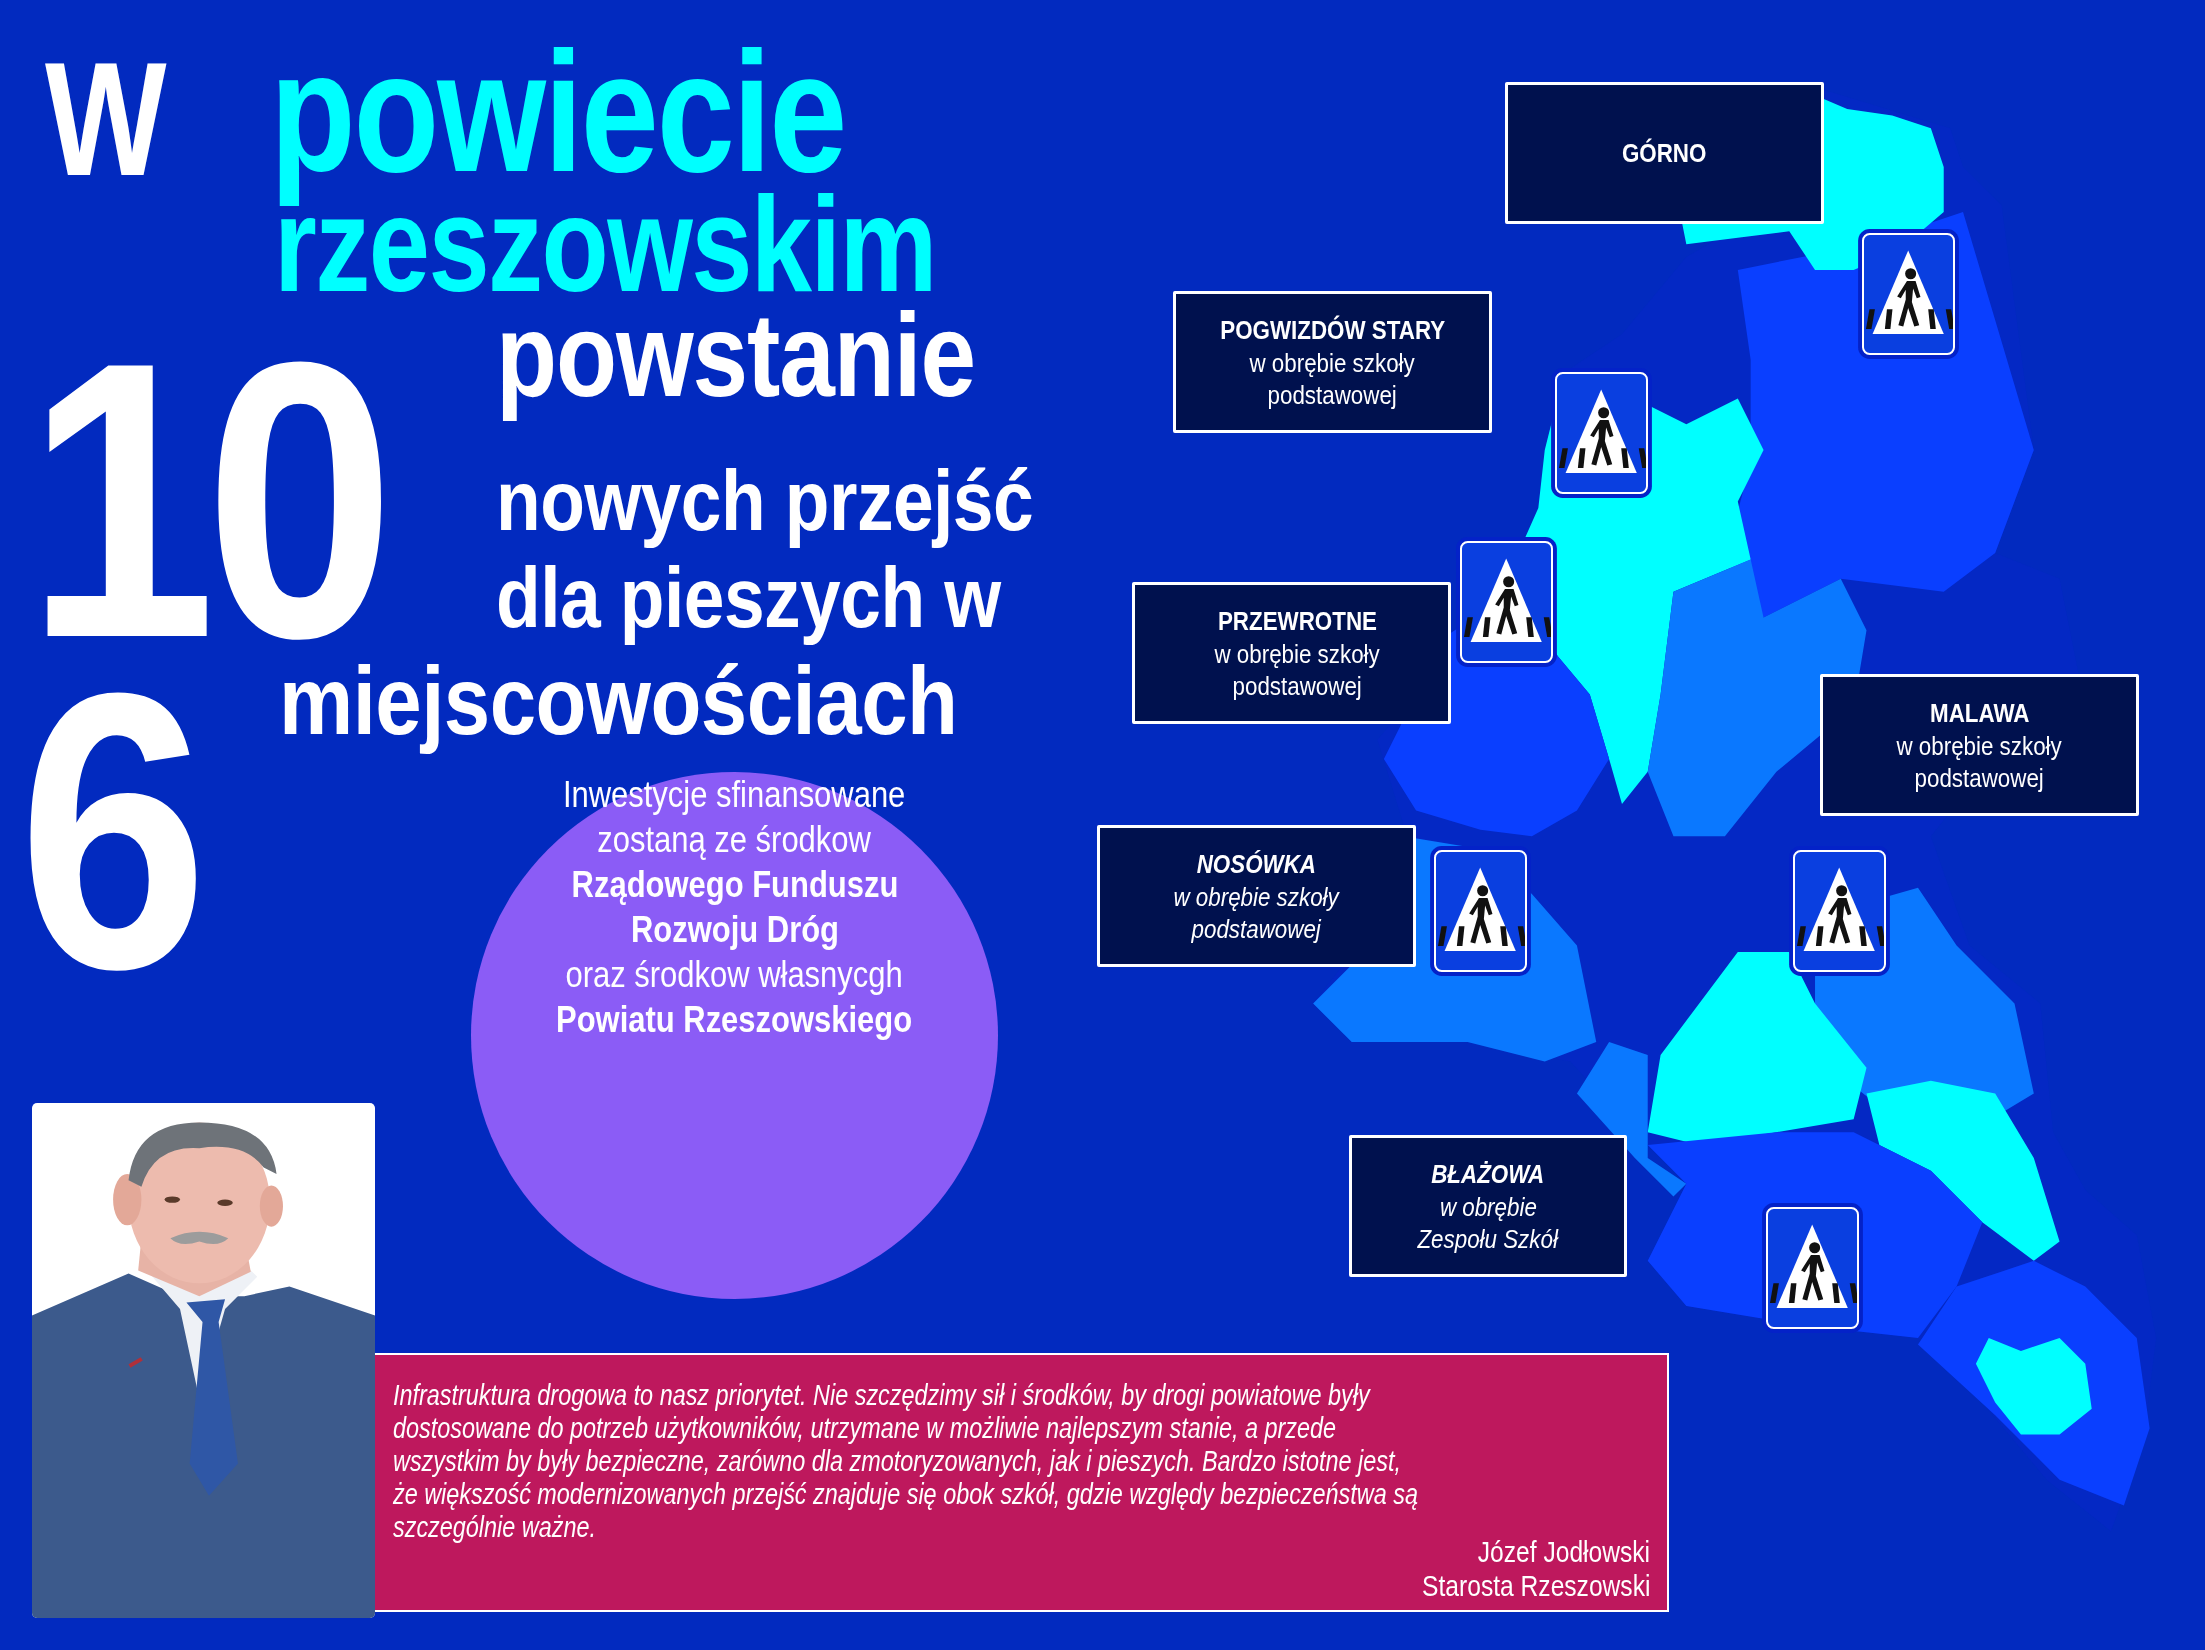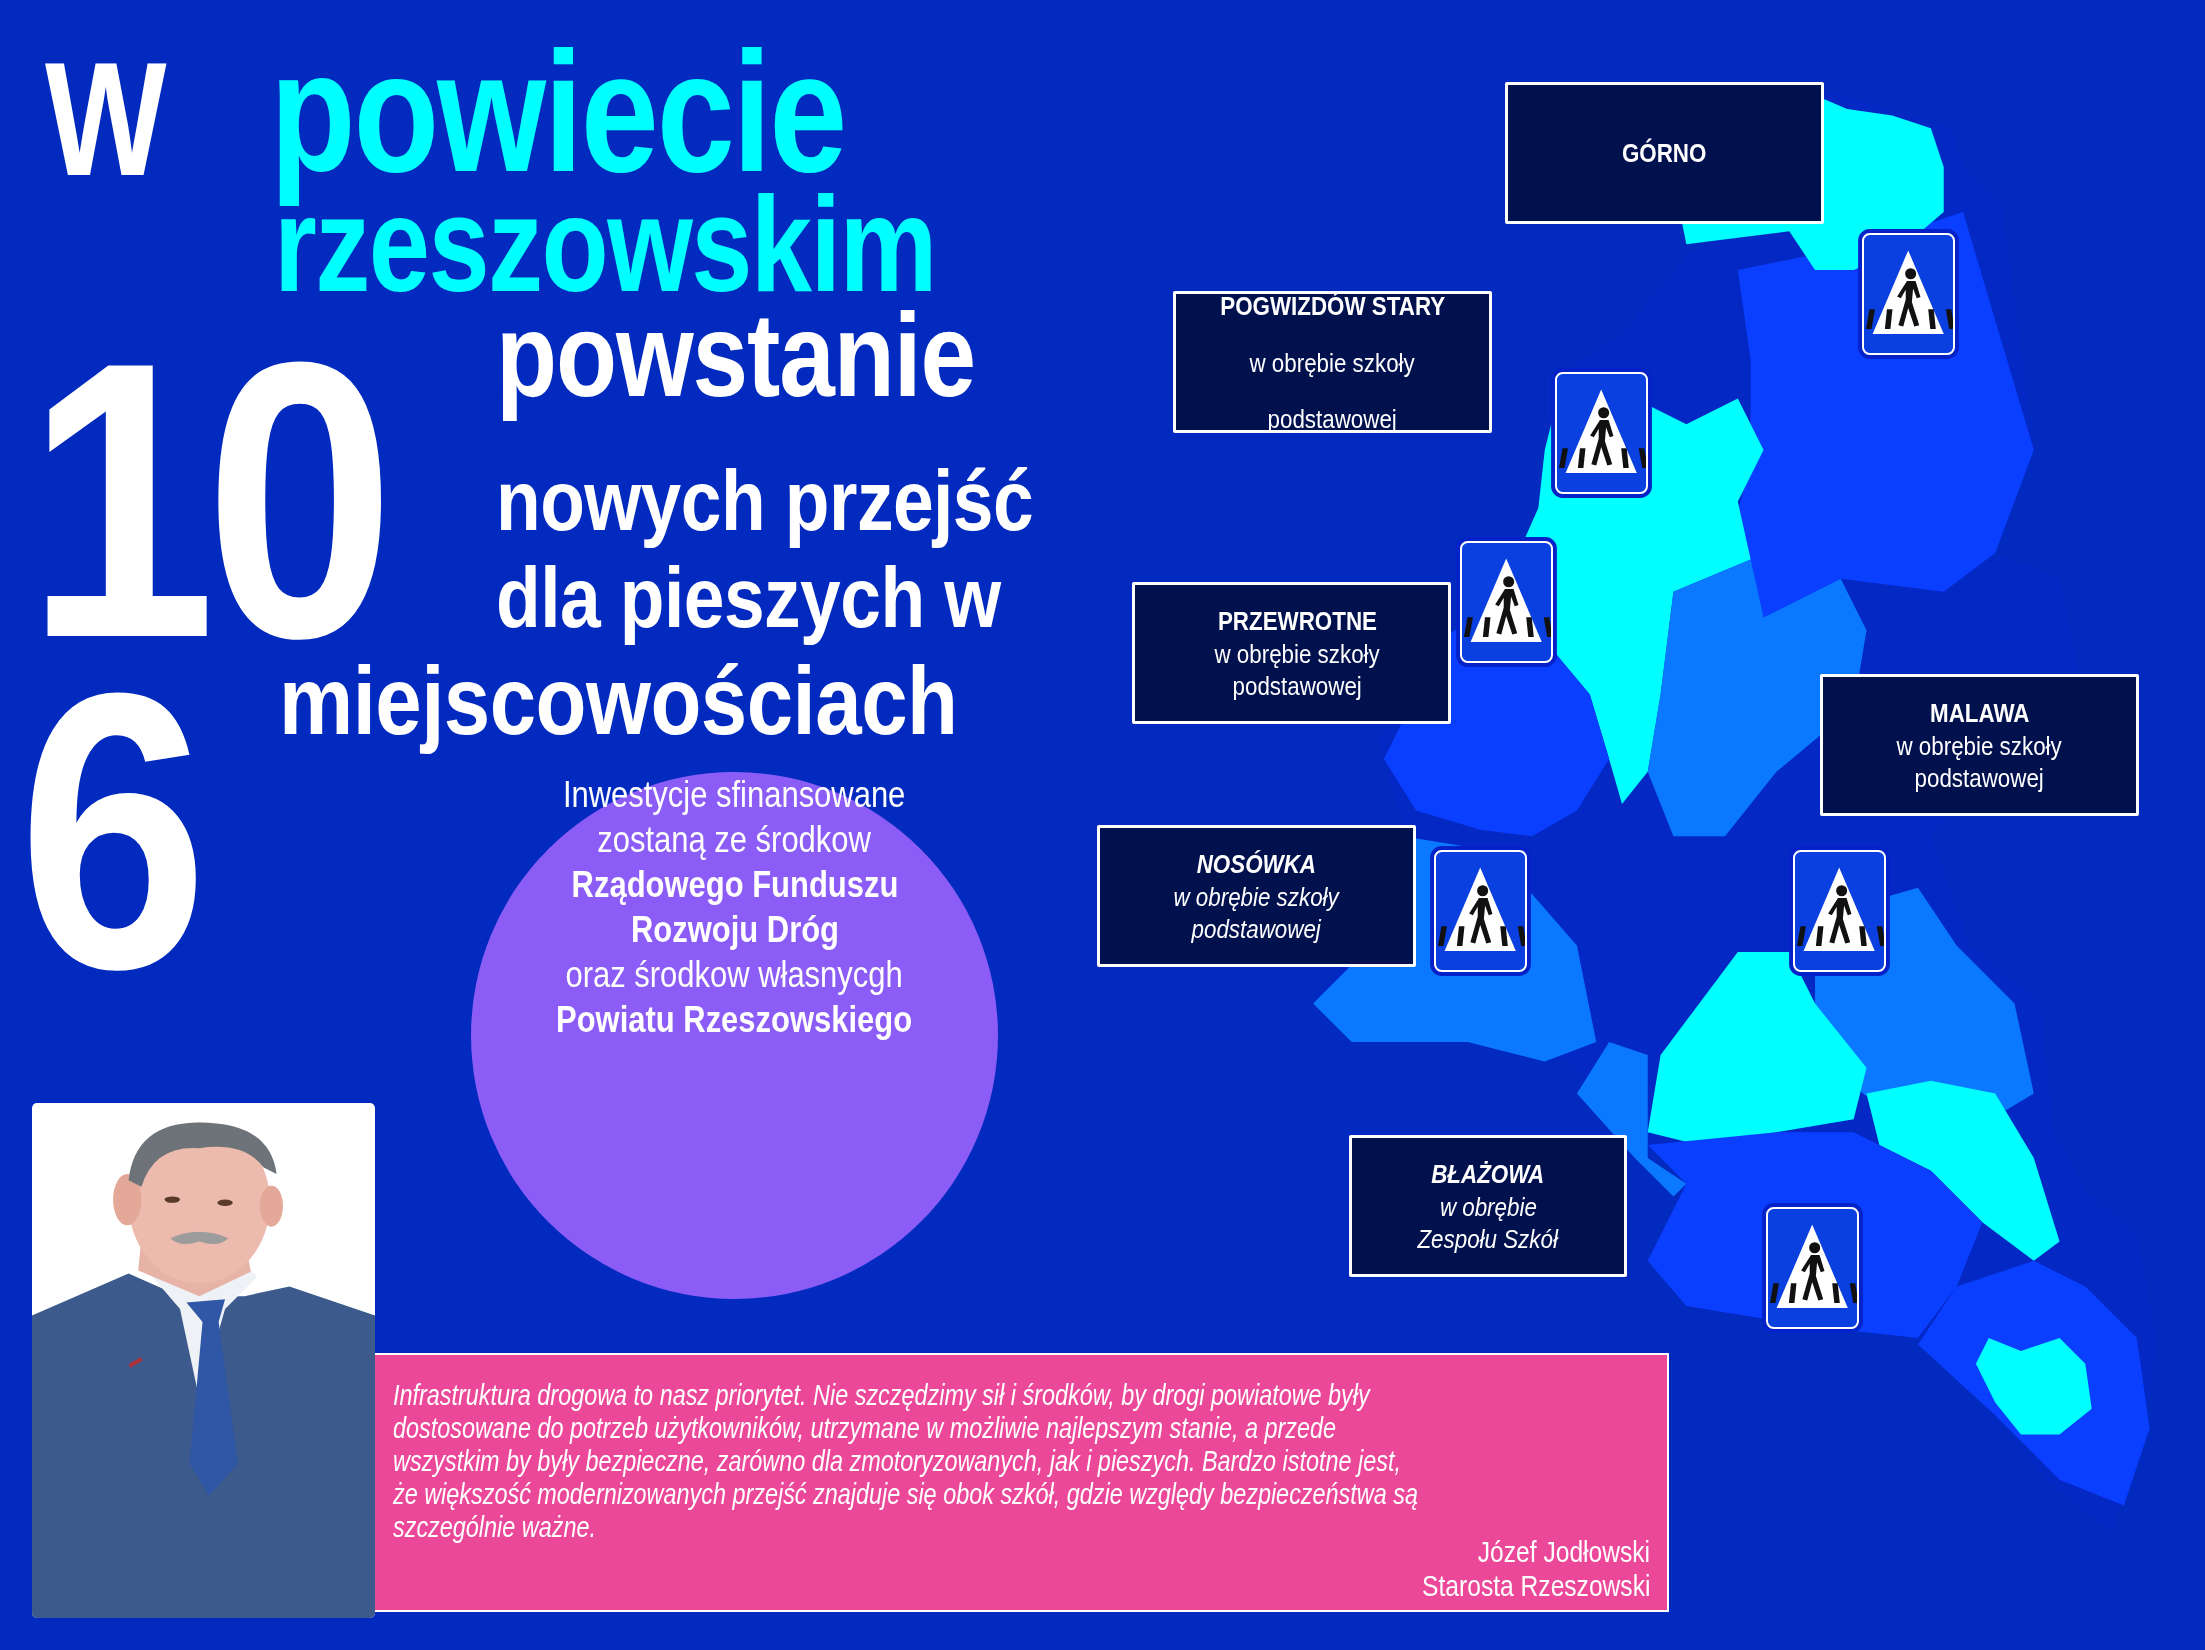--- a/index.html
+++ b/index.html
@@ -39,21 +39,21 @@
 
   
   #photo {
     left:32px; top:1103px; width:343px; height:515px; border-radius:5.1px; overflow:hidden;
     background:linear-gradient(#ffffff 0%, #ffffff 55%, #e9eef5 100%);
   }
 
   
   #quote-box {
     left:375px; top:1353px; width:1294px; height:259px;
-    background:#ec4899; border:2.6px solid #FFFFFF; border-left:none;
+    background:#be185d; border:2.6px solid #FFFFFF; border-left:none;
     color:#fff; box-sizing:border-box;
   }
   #quote-text {
     position:absolute; left:18px; top:23px; width:1577px;
     font-size:30px; line-height:33px; font-style:italic;
     transform:scaleX(0.78); transform-origin:left top;
   }
   #quote-text div { white-space:nowrap; }
   .sig {
     position:absolute; right:16.7px; font-size:30px; white-space:nowrap;
@@ -122,21 +122,21 @@
   <path fill="#0A3FFF" d="M2560 1780 L2760 1760 L2880 1760 L3000 1820 L3080 1900 L3040 2000 L2980 2080 L2800 2060 L2620 2030 L2560 1960 L2620 1840 Z"></path>
 
   <path fill="#0A3FFF" d="M3040 2000 L3160 1960 L3240 2000 L3320 2080 L3340 2220 L3300 2340 L3200 2300 L3100 2200 L2980 2090 Z"></path>
 
   <path fill="#00FFFF" d="M3090 2080 L3140 2100 L3200 2080 L3240 2120 L3250 2190 L3200 2230 L3140 2230 L3100 2180 L3070 2120 Z"></path>
 </svg>
 
 <div class="label-box" style="left:1489px;top:82px;width:319px;height:142px;">
   <div class="title">GÓRNO</div>
 </div>
-<div class="label-box" style="left:1157px;top:291px;width:319px;height:142px;gap:24px;">
+<div class="label-box" style="left:1157px;top:291px;width:319px;height:142px;">
   <div class="title">POGWIZDÓW STARY</div>
   <div class="sub">w obrębie szkoły</div>
   <div class="sub">podstawowej</div>
 </div>
 <div class="label-box" style="left:1116px;top:582px;width:319px;height:142px;padding-left:12px;">
   <div class="title">PRZEWROTNE</div>
   <div class="sub">w obrębie szkoły</div>
   <div class="sub">podstawowej</div>
 </div>
 <div class="label-box" style="left:1804px;top:674px;width:319px;height:142px;">

